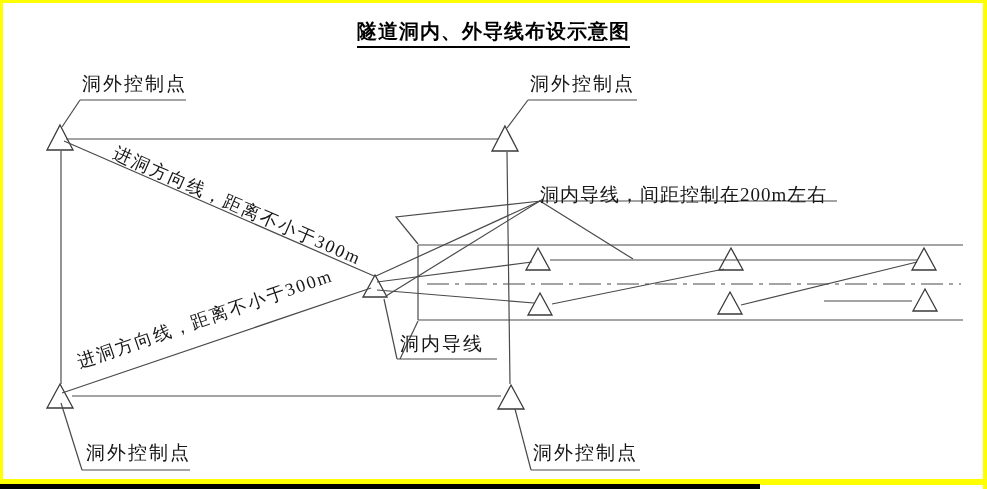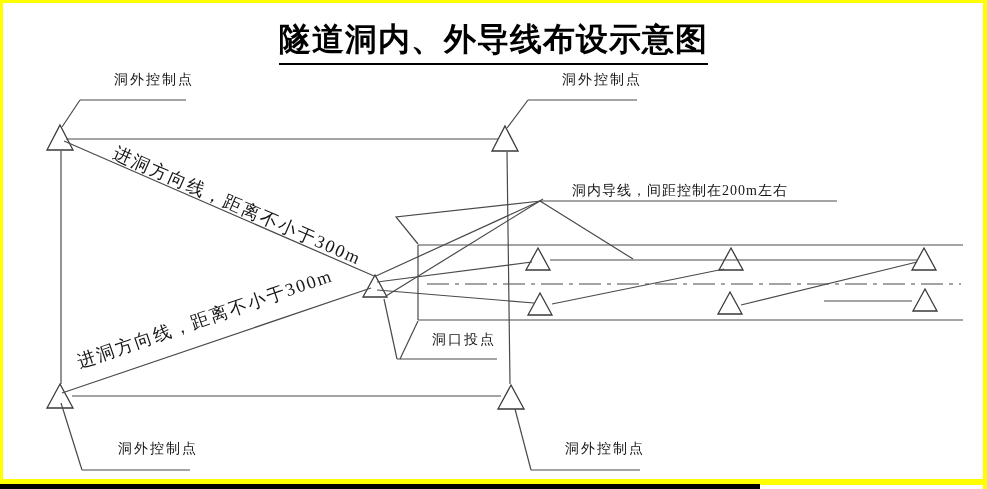--- a/index.html
+++ b/index.html
@@ -19,45 +19,44 @@
   .border-bottom{left:0;top:479px;width:987px;height:6px;}
   .strip-bottom-black{position:absolute;left:0;top:484px;width:760px;height:5px;background:#000;}
 
   svg.linework{position:absolute;left:0;top:0;}
   .ln{stroke:#4a4a4a;stroke-width:1.2;fill:none;}
   .tri{fill:#ffffff;stroke:#3a3a3a;stroke-width:1.3;}
   .centerline{stroke:#4a4a4a;stroke-width:1.2;fill:none;stroke-dasharray:22 6 4 6;}
 
   .lbl{
     position:absolute;
-    font-size:14px;
+    font-size:19px;
     letter-spacing:2px;
     white-space:nowrap;
     color:#161616;
-    margin-left:32px;
   }
   .lbl-small-ls{letter-spacing:1px;}
   .diag{
     position:absolute;
     font-size:18px;
     letter-spacing:2px;
     white-space:nowrap;
     color:#161616;
     transform-origin:0 0;
   }
   .diag-upper{left:119px;top:141px;transform:rotate(23.6deg);}
   .diag-lower{left:74px;top:351px;transform:rotate(-19deg);}
 
   .title-wrap{
     position:absolute;left:0;top:18px;width:987px;
     text-align:center;
   }
   .title-text{
     display:inline-block;
-    font-size:32px;
+    font-size:20px;
     font-weight:bold;
     letter-spacing:1px;
     color:#000;
     border-bottom:2px solid #000;
     padding-bottom:1px;
   }
 </style>
 </head>
 <body>
 
@@ -133,21 +132,21 @@
     </g>
   </svg>
 
   <div class="title-wrap">
     <span class="title-text">隧道洞内、外导线布设示意图</span>
   </div>
 
   <div class="lbl" style="left:82px;top:71px;">洞外控制点</div>
   <div class="lbl" style="left:530px;top:71px;">洞外控制点</div>
   <div class="lbl lbl-small-ls" style="left:540px;top:182px;">洞内导线，间距控制在200m左右</div>
-  <div class="lbl" style="left:400px;top:331px;">洞口投点</div>
+  <div class="lbl" style="left:400px;top:331px;">洞内导线</div>
   <div class="lbl" style="left:86px;top:440px;">洞外控制点</div>
   <div class="lbl" style="left:533px;top:440px;">洞外控制点</div>
 
   <div class="diag diag-upper">进洞方向线，距离不小于300m</div>
   <div class="diag diag-lower">进洞方向线，距离不小于300m</div>
 
   <div class="border-top"></div>
   <div class="border-left"></div>
   <div class="border-right"></div>
   <div class="border-bottom"></div>

